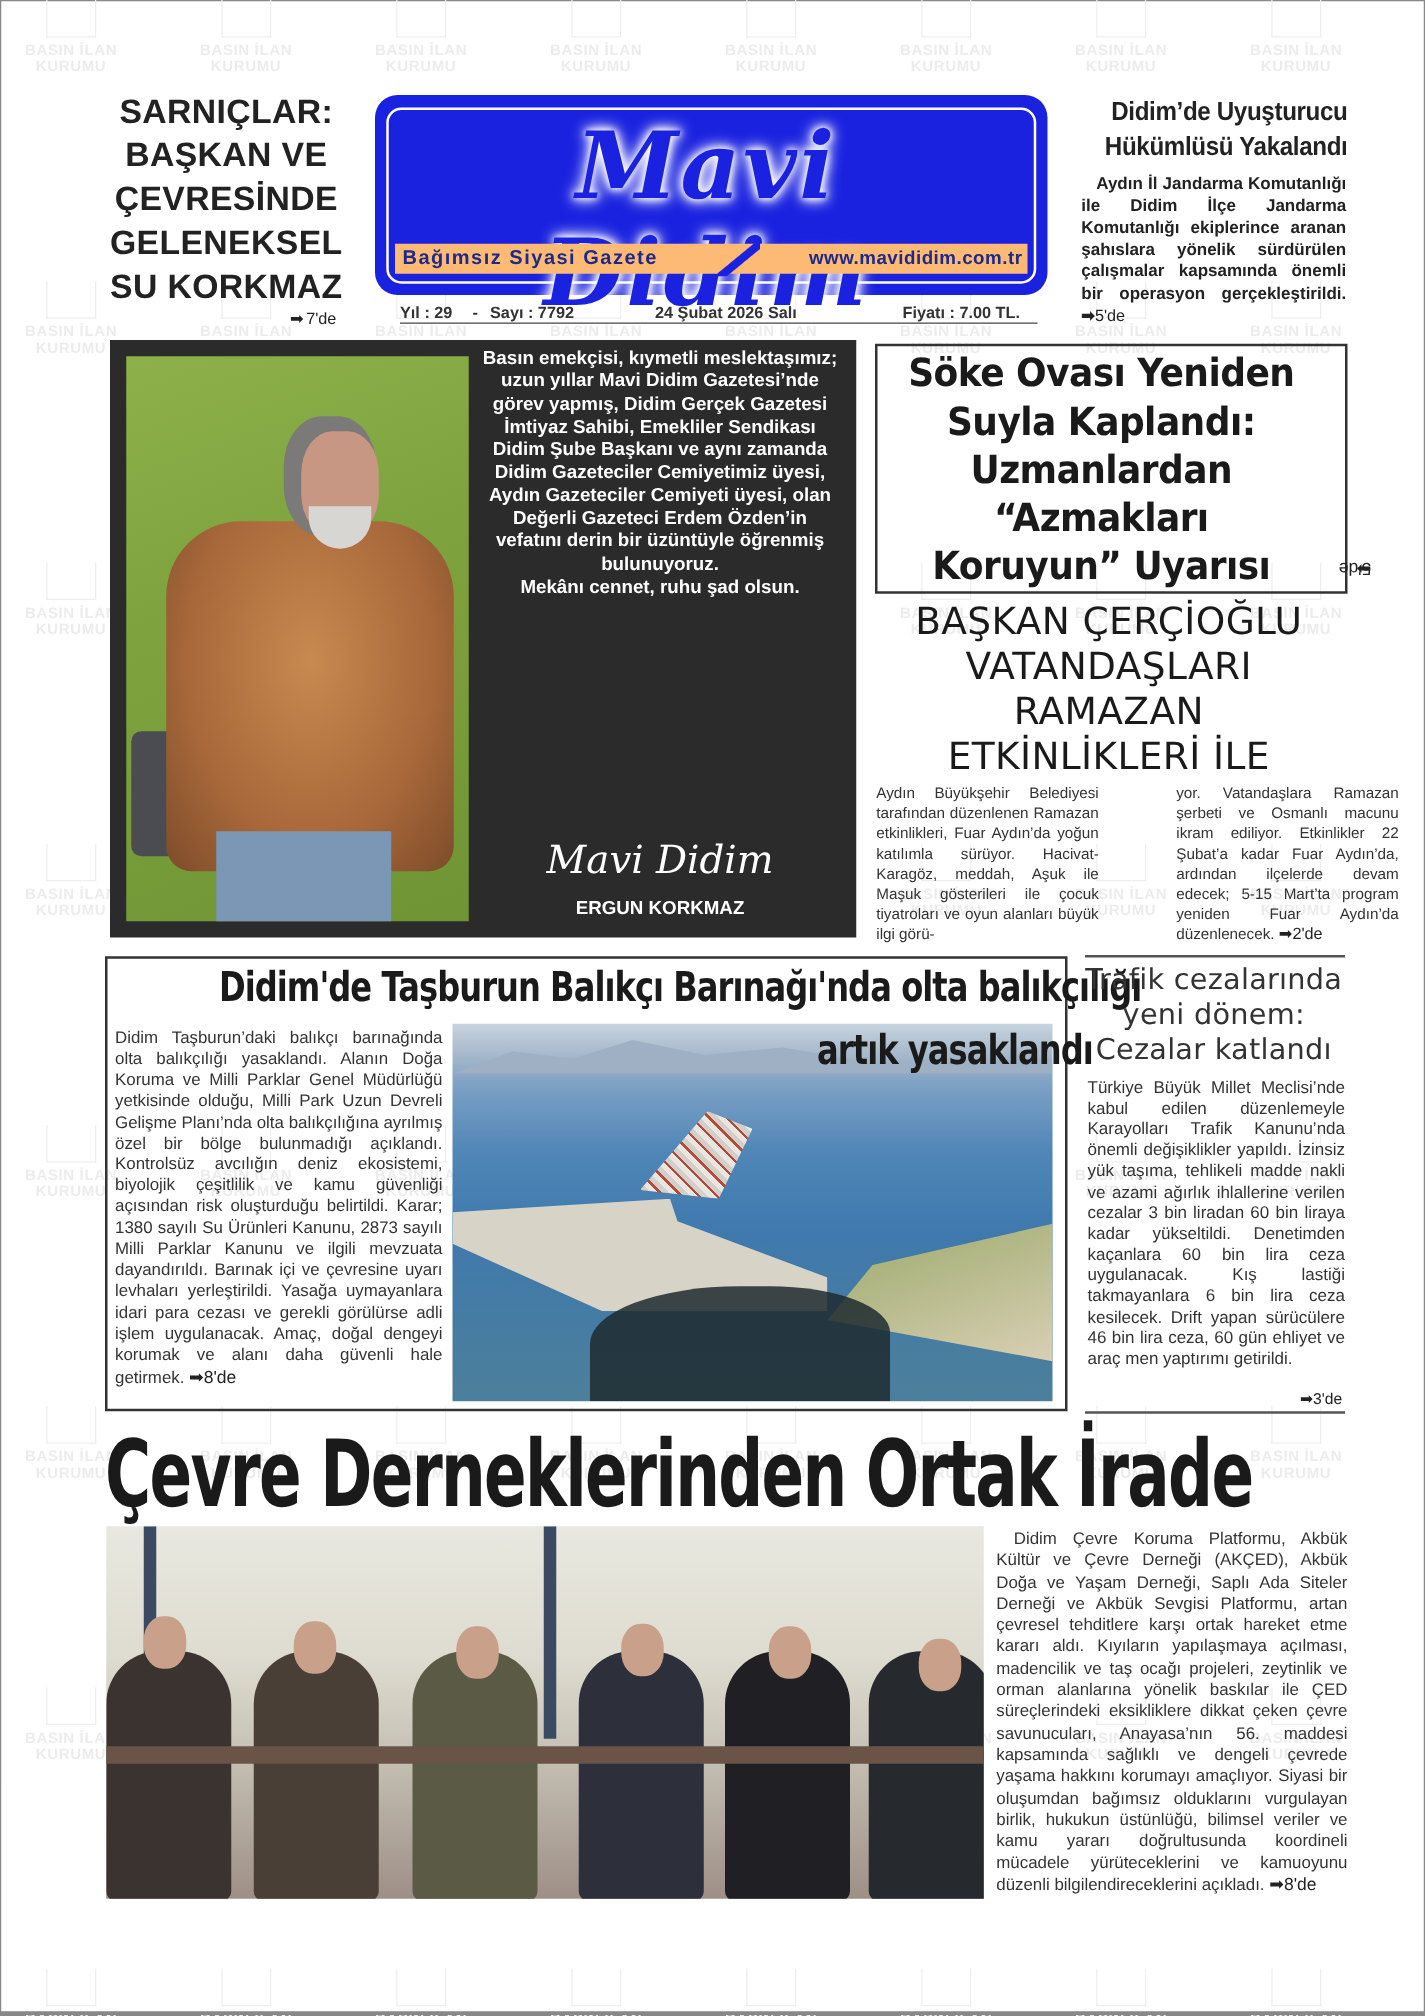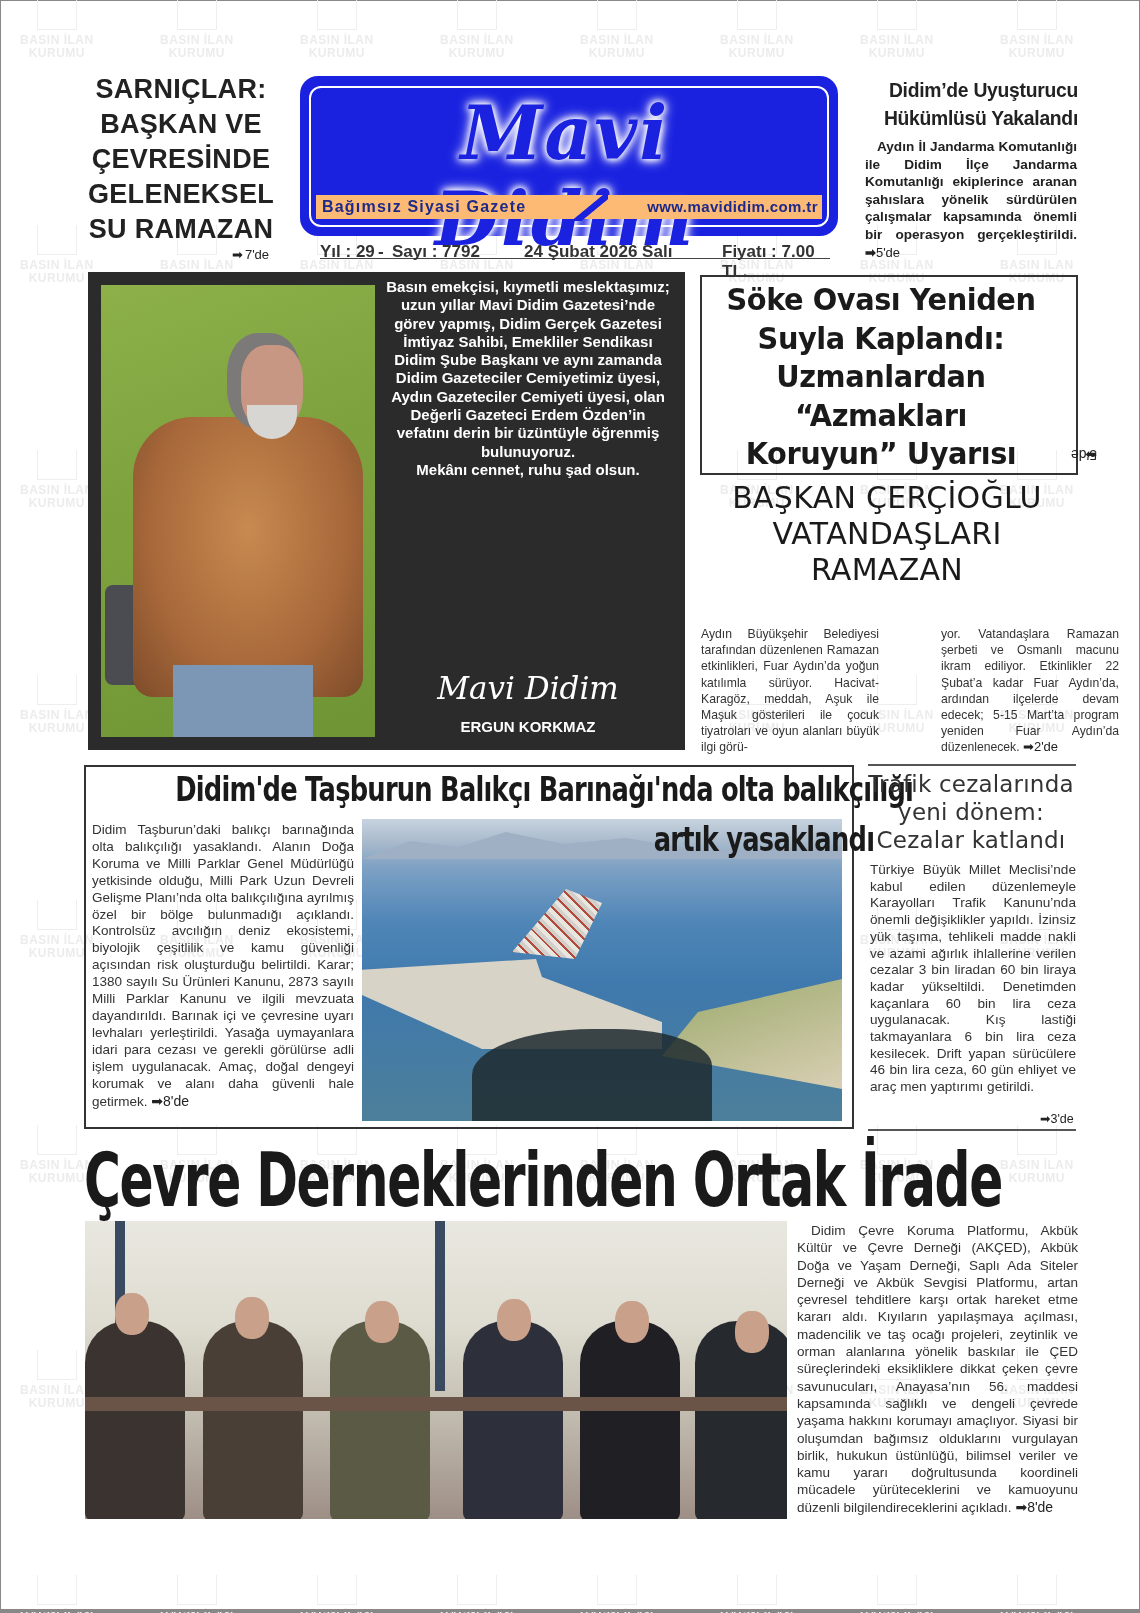--- a/index.html
+++ b/index.html
@@ -18,21 +18,21 @@
   .ref .arr { font-size: 13px; margin-right: 2px; }
 
   
   .masthead { left: 300px; top: 76px; width: 538px; height: 160px; background: #1a22e0; border-radius: 18px; }
   .mast-inner { position: absolute; left: 9px; top: 10px; right: 9px; bottom: 9px; border: 2px solid #fff; border-radius: 12px; }
   .mast-title { position: absolute; left: 20px; top: 14px; width: 490px; text-align: center; font-family: "DejaVu Serif", serif; font-style: italic; font-weight: bold; font-size: 74px; color: #1a22e0; letter-spacing: 2px; text-shadow: 0 0 6px #fff, 0 0 10px #fff, 0 0 14px #fff; }
   .mast-strip { position: absolute; left: 16px; right: 16px; top: 119px; height: 24px; background: #fdba74; }
   .mast-strip .slogan { position: absolute; left: 6px; top: 3px; font-weight: bold; font-size: 16px; color: #1d2a8a; letter-spacing: 1.2px; }
   .mast-strip .url { position: absolute; right: 4px; top: 3px; font-weight: bold; font-size: 15px; color: #1d2a8a; letter-spacing: 0.4px; }
   .mast-strip .diag { position: absolute; left: 258px; top: -2px; width: 34px; height: 28px; background: linear-gradient(to bottom right, transparent 45%, #1a22e0 47%, #1a22e0 60%, transparent 62%); }
-  .issue-line { left: 320px; top: 242px; width: 510px; height: 17px; border-bottom: 1.5px solid #444; font-weight: bold; font-size: 17px; color: #333; }
+  .issue-line { left: 320px; top: 242px; width: 510px; height: 17px; border-bottom: 1.5px solid #444; font-weight: bold; font-size: 13px; color: #333; }
   .issue-line span { position: absolute; top: 0; }
 
   
   .rt-headline { left: 862px; top: 76px; width: 216px; font-family: "Liberation Sans", sans-serif; font-weight: 900; font-size: 21px; line-height: 28px; text-align: right; color: #222; transform: scaleX(0.92); transform-origin: right; letter-spacing: -0.3px; }
   .rt-body { left: 865px; top: 138px; width: 212px; font-weight: bold; font-size: 13.6px; line-height: 17.6px; text-align: justify; color: #222; text-indent: 12px; }
 
   
   .obit { left: 88px; top: 272px; width: 597px; height: 478px; background: #2b2b2b; }
   .obit-photo { position: absolute; left: 13px; top: 13px; width: 274px; height: 452px; background: linear-gradient(160deg,#8db04a 0%, #7ea33e 40%, #6f9434 100%); overflow: hidden; }
   .obit-photo .jacket { position: absolute; left: 32px; top: 132px; width: 230px; height: 280px; background: radial-gradient(ellipse at 50% 40%, #c88a50 0%, #a8683a 60%, #7d4c2a 100%); border-radius: 60px 60px 20px 20px; }
@@ -400,21 +400,21 @@
       <div class="box"></div>
       <div>BASIN İLAN</div>
     </div>
   </div>
 
 <div class="abs left-headline">
   <div>SARNIÇLAR:</div>
   <div>BAŞKAN VE</div>
   <div>ÇEVRESİNDE</div>
   <div>GELENEKSEL</div>
-  <div>SU RAMAZAN</div>
+  <div>SU KORKMAZ</div>
 </div>
 <div class="abs ref" style="left:232px; top:247px;">
   <span class="arr">➡</span><span>7'de</span>
 </div>
 
 <div class="abs masthead">
   <div class="mast-inner"></div>
   <div class="mast-title">Mavi Didim</div>
   <div class="mast-strip">
     <span class="slogan">Bağımsız Siyasi Gazete</span>
@@ -467,20 +467,21 @@
     <span>
         <span>➡</span>
         <span>5'de</span>
       </span>
   </div>
 </div>
 
 <div class="abs baskan-title">
   <div>BAŞKAN ÇERÇİOĞLU</div>
   <div>VATANDAŞLARI RAMAZAN</div>
+  <div>ETKİNLİKLERİ İLE</div>
 </div>
 <div class="abs baskan-body" style="left:701px;">Aydın Büyükşehir Belediyesi tarafından düzenlenen Ramazan etkinlikleri, Fuar Aydın’da yoğun katılımla sürüyor. Hacivat-Karagöz, meddah, Aşuk ile Maşuk gösterileri ile çocuk tiyatroları ve oyun alanları büyük ilgi görü-</div>
 <div class="abs baskan-body" style="left:941px;">
   <span>yor. Vatandaşlara Ramazan şerbeti ve Osmanlı macunu ikram ediliyor. Etkinlikler 22 Şubat’a kadar Fuar Aydın’da, ardından ilçelerde devam edecek; 5-15 Mart’ta program yeniden Fuar Aydın’da düzenlenecek.</span>
   <span class="ref"> <span>➡</span><span>2'de</span></span>
 </div>
 
 <div class="abs tas-box"></div>
 <div class="abs tas-title1">Didim'de Taşburun Balıkçı Barınağı'nda olta balıkçılığı</div>
 <div class="abs tas-photo">

